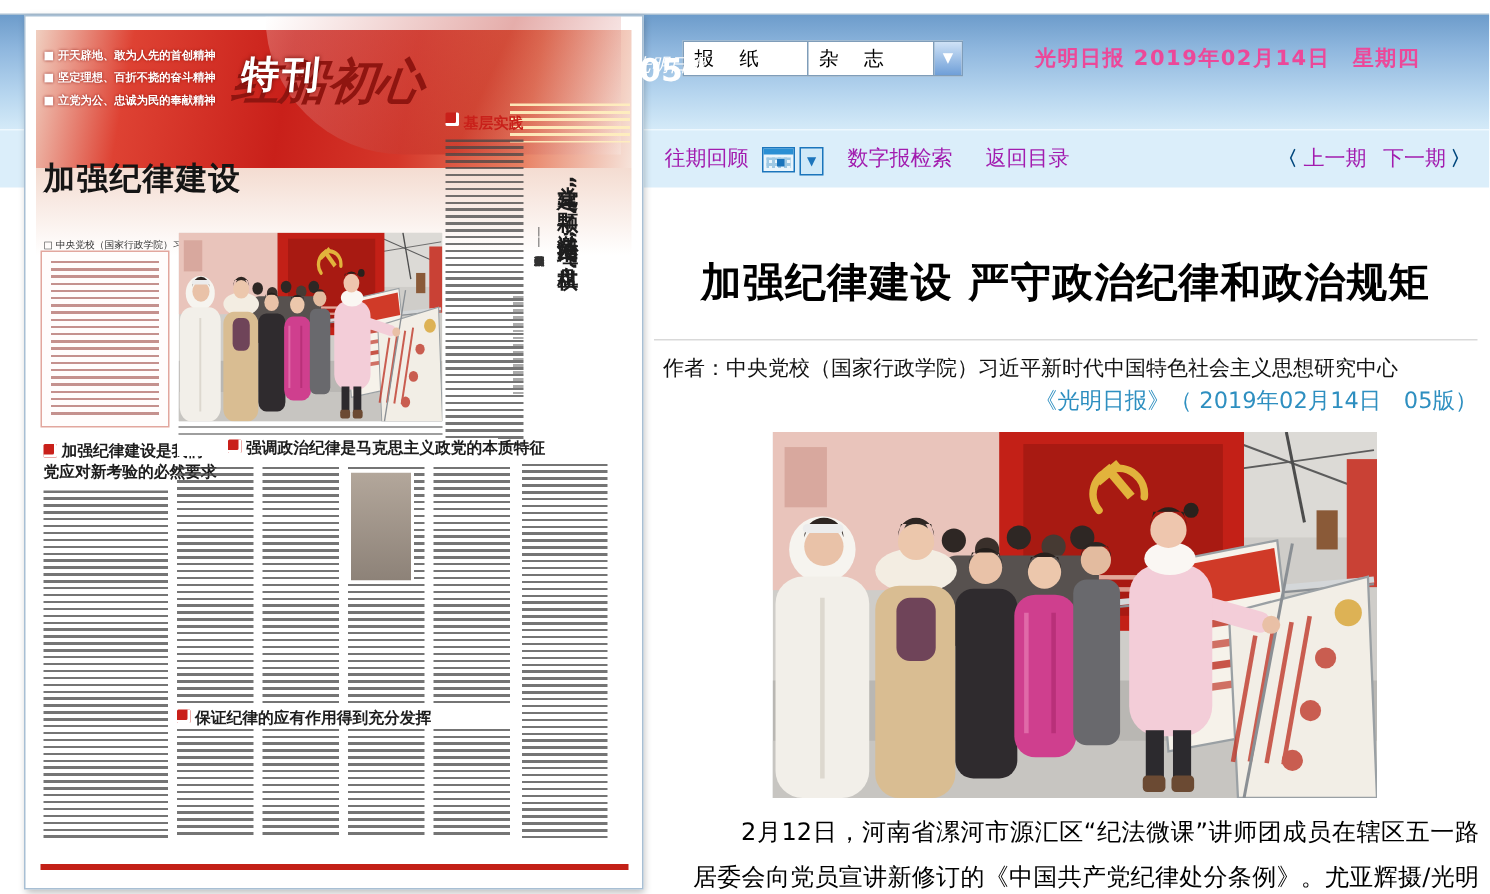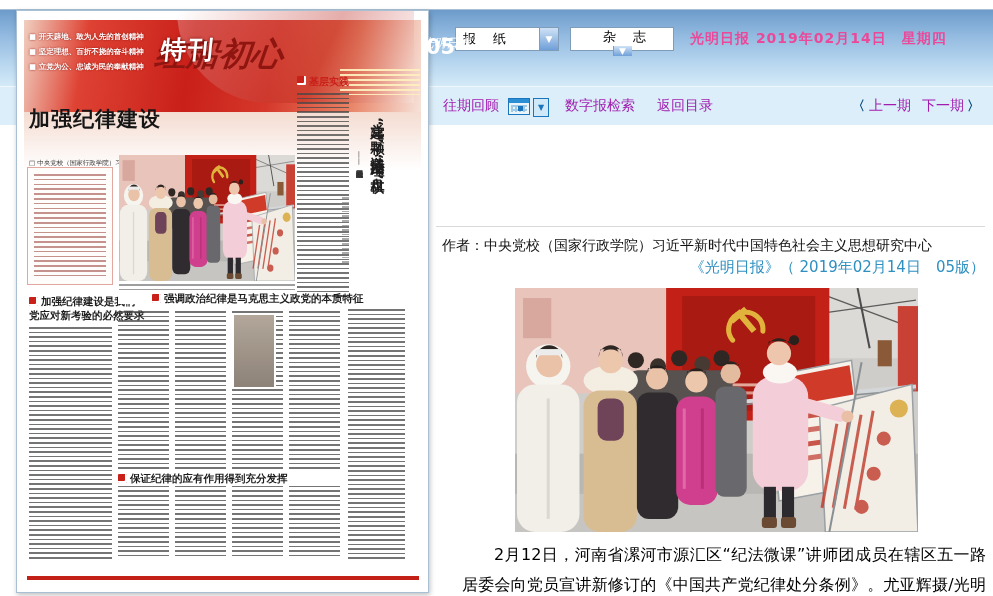--- a/index.html
+++ b/index.html
@@ -193,21 +193,21 @@
 
 <div class="page">
 
   <div class="topline"></div>
 
   <div class="bar1"></div>
   <div class="selectbox" style="left:455px;width:102px;">
     <span class="sel-text">报　纸</span>
     <span class="sel-btn">▼</span>
   </div>
-  <div class="selectbox" style="left:570px;width:102px;flex-direction:column;">
+  <div class="selectbox" style="left:538px;width:102px;">
     <span class="sel-text">杂　志</span>
     <span class="sel-btn">▼</span>
   </div>
   <div class="hdr-date">
     <span>光明日报</span>
     <span>2019年02月14日　星期四</span>
   </div>
 
   <div class="bar2"></div>
   <div class="navitem" style="left:443px;">往期回顾</div>
@@ -217,20 +217,21 @@
   <div class="cal-dd">
       <span>▼</span>
     </div>
   <div class="navitem" style="left:565px;">数字报检索</div>
   <div class="navitem" style="left:657px;">返回目录</div>
   <div class="navarrow" style="left:852px;">〈</div>
   <div class="navitem" style="left:869px;">上一期</div>
   <div class="navitem" style="left:922px;font-family:Liberation Mono, monospace;">下一期</div>
   <div class="navarrow" style="left:967px;">〉</div>
 
+  <div class="art-title">加强纪律建设 严守政治纪律和政治规矩</div>
   <div class="art-rule"></div>
   <div class="art-author">作者：中央党校（国家行政学院）习近平新时代中国特色社会主义思想研究中心</div>
   <div class="art-source">《光明日报》（ 2019年02月14日　05版）</div>
   <div class="art-photo">
     <svg viewBox="0 0 400 243" width="403" height="244" preserveAspectRatio="none">
         <use href="#scene"></use>
       </svg>
   </div>
   <div class="art-caption">2月12日，河南省漯河市源汇区“纪法微课”讲师团成员在辖区五一路居委会向党员宣讲新修订的《中国共产党纪律处分条例》。尤亚辉摄/光明图片</div>
 

